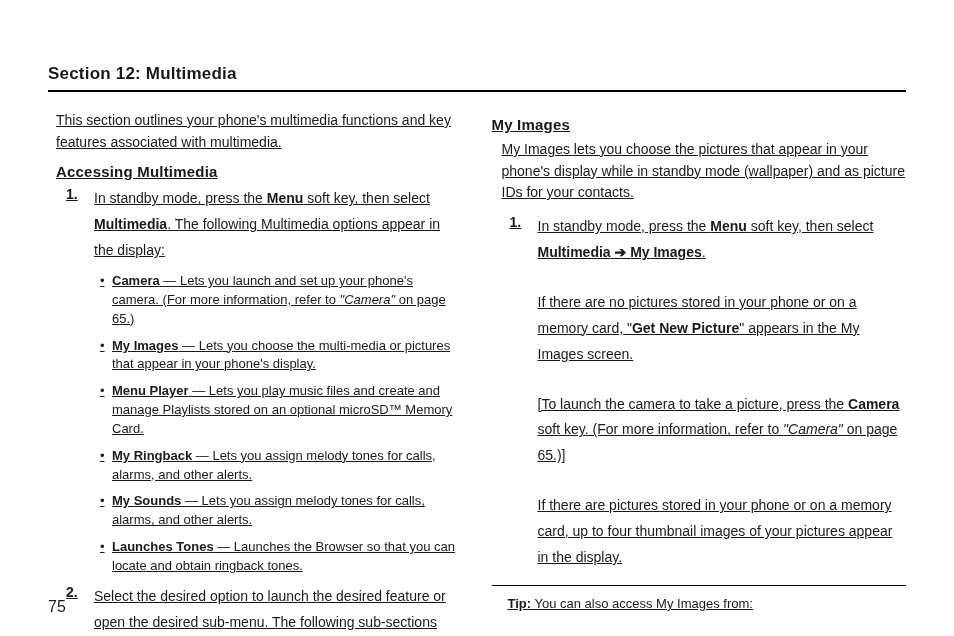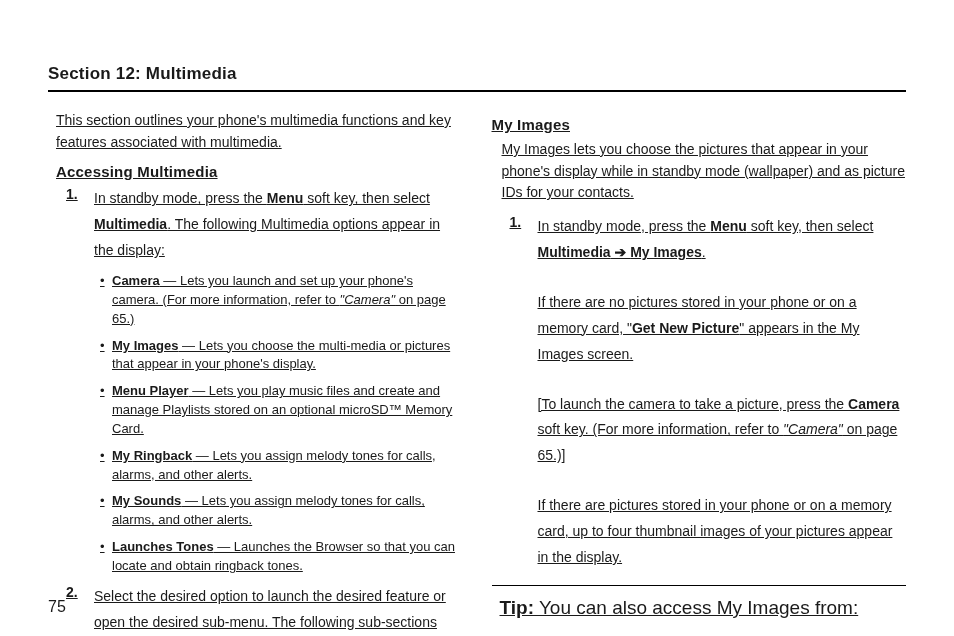--- a/index.html
+++ b/index.html
@@ -39,21 +39,21 @@
     .step-body { flex: 1; line-height: 1.85; font-stretch: condensed; }
     .step-body .para { margin-top: 24px; }
     .bullets { margin: 8px 0 6px 52px; }
     .bullet { display: flex; margin-bottom: 8px; font-size: 13px; line-height: 1.45; font-stretch: condensed; }
     .dot { width: 12px; flex-shrink: 0; }
     .bullet-body { flex: 1; }
     .b { font-weight: bold; }
     .ital { font-style: italic; }
     .arrow { font-family: Arial; }
     .hr-thin { border: 0; border-top: 1px solid #000; margin: 14px 0 8px 0; }
-    .tip { font-size: 19px; line-height: 1.5; margin-left: 8px; font-stretch: condensed; }
+    .tip { font-size: 13px; line-height: 1.5; margin-left: 16px; font-stretch: condensed; }
     .tip-sub { font-size: 13px; margin: 28px 0 0 30px; font-stretch: condensed; }
     .page-num { position: absolute; bottom: 20px; left: 48px; font-size: 16px; }
   </style>
 </head>
 <body>
 
 <h2 class="section-title">Section 12: Multimedia</h2>
 <hr class="hr-thick">
 
 <div class="columns">

